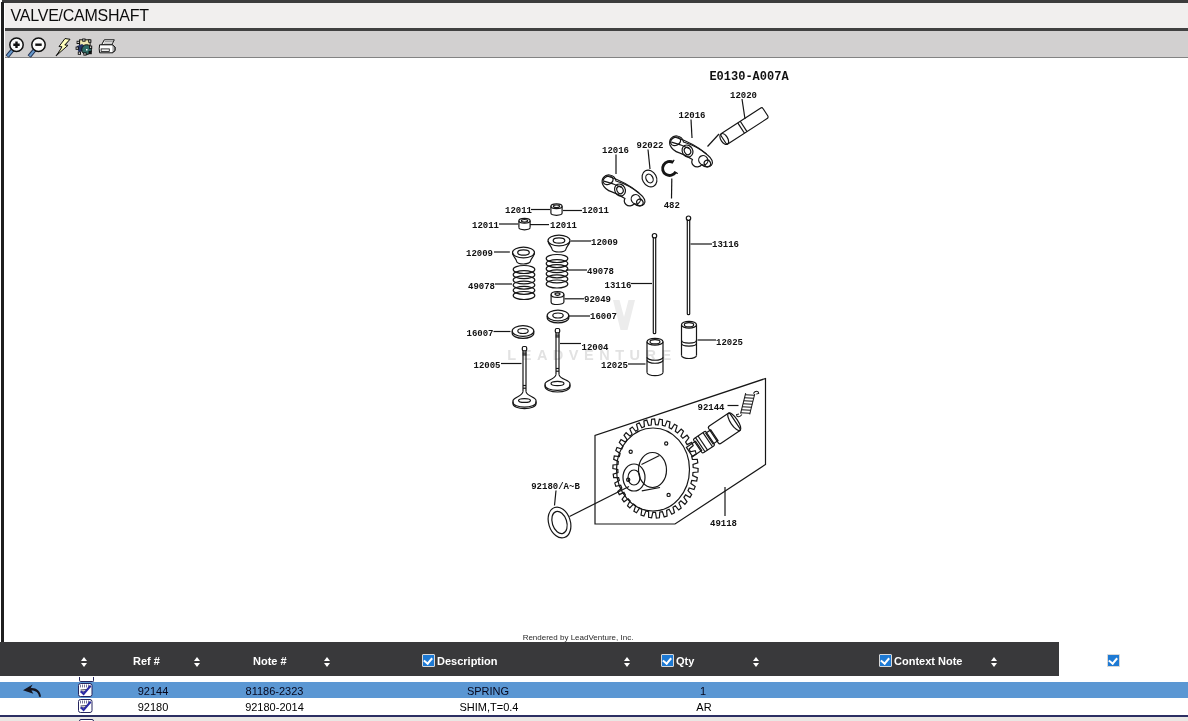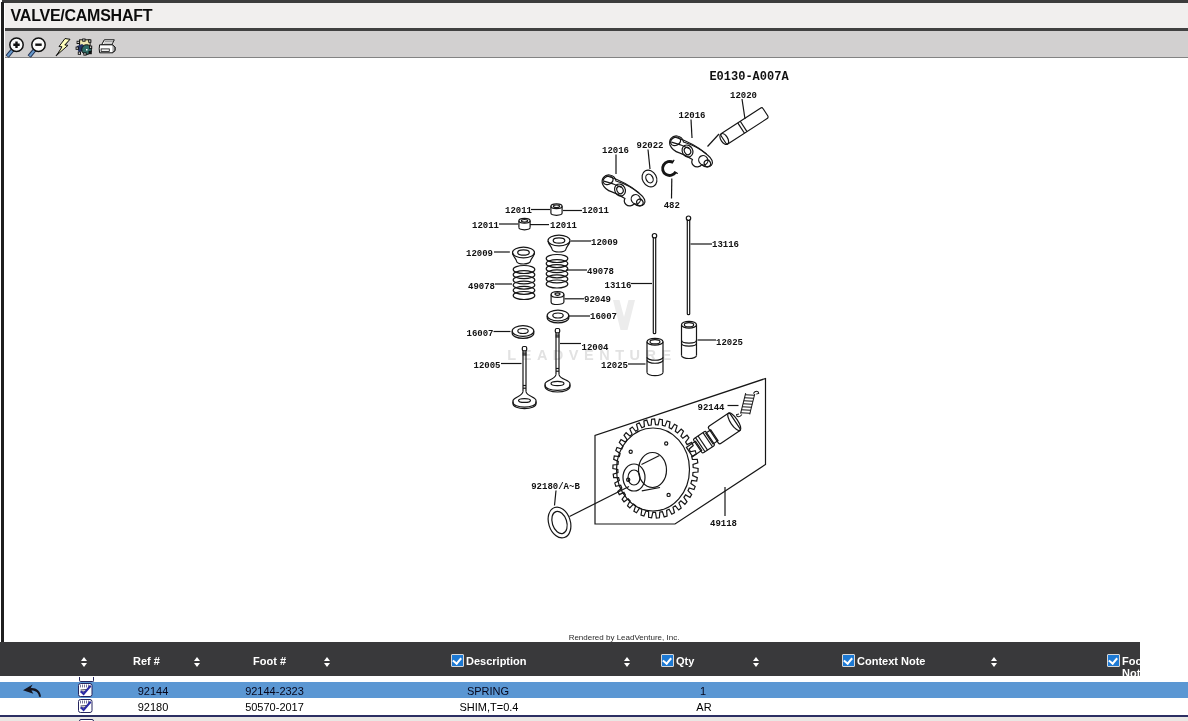--- a/index.html
+++ b/index.html
@@ -1,38 +1,38 @@
 <!DOCTYPE html>
 <html><head><meta charset="utf-8"><style>
 html,body{margin:0;padding:0;}
 body{width:1188px;height:721px;position:relative;background:#fff;overflow:hidden;
  font-family:"Liberation Sans",sans-serif;}
 .abs{position:absolute;}
 #topbar{left:2px;top:0;width:1186px;height:2.5px;background:#3c3c3c;}
 #vline{left:1.2px;top:2px;width:2.4px;height:640px;background:#1f1f1f;}
 #titlebar{left:4.6px;top:2.5px;width:1183.4px;height:25.5px;background:#f1efee;border-bottom:3px solid #414141;}
-#title{left:6px;top:4px;font-size:16px;font-weight:bold;color:#0c0c0c;letter-spacing:-0.25px;}
+#title{left:6px;top:4px;font-size:16px;font-weight:normal;color:#0c0c0c;letter-spacing:-0.25px;}
 #toolbar{left:4.6px;top:31px;width:1183.4px;height:26px;background:#d2d0d0;border-bottom:1.5px solid #838383;}
-#tblhead{left:0;top:642px;width:1140px;height:34px;background:#39393b;}
+#tblhead{left:0;top:642px;width:1059px;height:34px;background:#39393b;}
 .htxt{position:absolute;color:#fff;font-weight:bold;font-size:11px;top:13px;}
 .sort{position:absolute;top:14.5px;width:0;height:0;}
 .sort b,.sort i{position:absolute;left:-3.5px;width:0;height:0;border-left:3.5px solid transparent;border-right:3.5px solid transparent;}
 .sort b{top:0;border-bottom:4.5px solid #fff;}
 .sort i{top:6px;border-top:4.5px solid #fff;}
 .cb{position:absolute;top:-1px;width:11px;height:11px;background:#1e7ad4;border:1px solid #d8d8d8;border-radius:1px;}
 .cb:after{content:"";position:absolute;left:2.2px;top:0.8px;width:4px;height:6.2px;border:solid #fff;border-width:0 2px 2px 0;transform:rotate(40deg);}
 #rowsliver{left:78.5px;top:676.8px;width:13px;height:3.8px;background:#fff;border:1px solid #25255e;border-top:none;border-radius:0 0 2px 2px;}
 #row1{left:0;top:682px;width:1188px;height:16px;background:#5b97d3;}
 #row2{left:0;top:698px;width:940px;height:16.8px;background:#fff;padding-left:10px;}
 .rtxt{position:absolute;top:3.4px;font-size:11px;color:#07071c;transform:translateX(-50%);white-space:nowrap;}
 #row2 .rtxt{color:#000;}
 #navybar{left:0;top:714.8px;width:1188px;height:2.2px;background:#2c2f63;}
 #footstrip{left:0;top:717px;width:1188px;height:4px;background:#e9e7e4;}
 #fragicon{left:78.5px;top:718.8px;width:13px;height:4px;background:#fff;border:1px solid #25255e;border-radius:2px;}
-#rendered{left:514px;top:632.5px;width:220px;text-align:center;font-size:8px;color:#2a2a2a;}
+#rendered{left:468px;top:632.5px;width:220px;text-align:center;font-size:8px;color:#2a2a2a;}
 svg{position:absolute;left:0;top:0;}
 </style></head><body>
 <div class="abs" id="topbar"></div>
 <div class="abs" id="vline"></div>
 <div class="abs" id="titlebar">
     <div class="abs" id="title">VALVE/CAMSHAFT</div>
   </div>
 <div class="abs" id="toolbar">
 <svg width="130" height="27" viewBox="0 0 130 27" style="left:-4.6px;top:1.5px">
   <g>
@@ -312,64 +312,64 @@
 <div class="abs" id="tblhead">
   <div class="sort" style="left:84px">
       <b></b>
       <i></i>
     </div>
   <div class="htxt" style="left:133px">Ref #</div>
   <div class="sort" style="left:197px">
       <b></b>
       <i></i>
     </div>
-  <div class="htxt" style="left:253px">Foot #</div>
+  <div class="htxt" style="left:253px">Note #</div>
   <div class="sort" style="left:327px">
       <b></b>
       <i></i>
     </div>
-  <div class="htxt" style="left:466px"><span class="cb" style="left:-15px"></span>Description</div>
+  <div class="htxt" style="left:437px"><span class="cb" style="left:-15px"></span>Description</div>
   <div class="sort" style="left:627px">
       <b></b>
       <i></i>
     </div>
   <div class="htxt" style="left:676px"><span class="cb" style="left:-15px"></span>Qty</div>
   <div class="sort" style="left:756px">
       <b></b>
       <i></i>
     </div>
-  <div class="htxt" style="left:857px"><span class="cb" style="left:-15px"></span>Context Note</div>
+  <div class="htxt" style="left:894px"><span class="cb" style="left:-15px"></span>Context Note</div>
   <div class="sort" style="left:994px">
       <b></b>
       <i></i>
     </div>
   <div class="htxt" style="left:1122px"><span class="cb" style="left:-15px"></span>Foot Note</div>
 </div>
 <div class="abs" id="rowsliver"></div>
 <div class="abs" id="row1">
   <svg width="22" height="16" viewBox="0 0 22 16" style="left:21px;top:0">
     <path d="M20,14.8 C19.6,8.6 14.6,5.6 9.6,6.2 L11.6,2.6 L2,8.2 L12.4,11.8 L10.4,8.6 C15,8.6 17.6,10.8 18,14.8 Z" fill="#15151f"></path>
   </svg>
   <svg width="15" height="15" viewBox="0 0 15 15" style="left:78px;top:0.5px">
  <rect x="0.5" y="0.5" width="13.5" height="13" rx="2" fill="#fff" stroke="#25255e"></rect>
  <path d="M2,2.2 h10.5 M2,3.8 h10.5" stroke="#25255e" stroke-width="0.9" stroke-dasharray="1 1"></path>
  <path d="M2.5,7 l7,-0.5 M2.5,9 l5,-0.3" stroke="#445" stroke-width="1"></path>
  <path d="M2.8,8.2 L5.6,11 L12.6,2.8" stroke="#2a2aa5" stroke-width="2.1" fill="none"></path>
 </svg>
   <div class="rtxt" style="left:153px">92144</div>
-  <div class="rtxt" style="left:274.5px">92144-2323</div>
+  <div class="rtxt" style="left:274.5px">81186-2323</div>
   <div class="rtxt" style="left:488px">SPRING</div>
   <div class="rtxt" style="left:703px">1</div>
 </div>
 <div class="abs" id="row2">
   <svg width="15" height="15" viewBox="0 0 15 15" style="left:78px;top:1px">
  <rect x="0.5" y="0.5" width="13.5" height="13" rx="2" fill="#fff" stroke="#25255e"></rect>
  <path d="M2,2.2 h10.5 M2,3.8 h10.5" stroke="#25255e" stroke-width="0.9" stroke-dasharray="1 1"></path>
  <path d="M2.5,7 l7,-0.5 M2.5,9 l5,-0.3" stroke="#445" stroke-width="1"></path>
  <path d="M2.8,8.2 L5.6,11 L12.6,2.8" stroke="#2a2aa5" stroke-width="2.1" fill="none"></path>
 </svg>
   <div class="rtxt" style="left:153px">92180</div>
-  <div class="rtxt" style="left:274.5px">50570-2017</div>
+  <div class="rtxt" style="left:274.5px">92180-2014</div>
   <div class="rtxt" style="left:489px">SHIM,T=0.4</div>
   <div class="rtxt" style="left:704px">AR</div>
 </div>
 <div class="abs" id="navybar"></div>
 <div class="abs" id="footstrip"></div>
 <div class="abs" id="fragicon"></div>
 </body></html>

